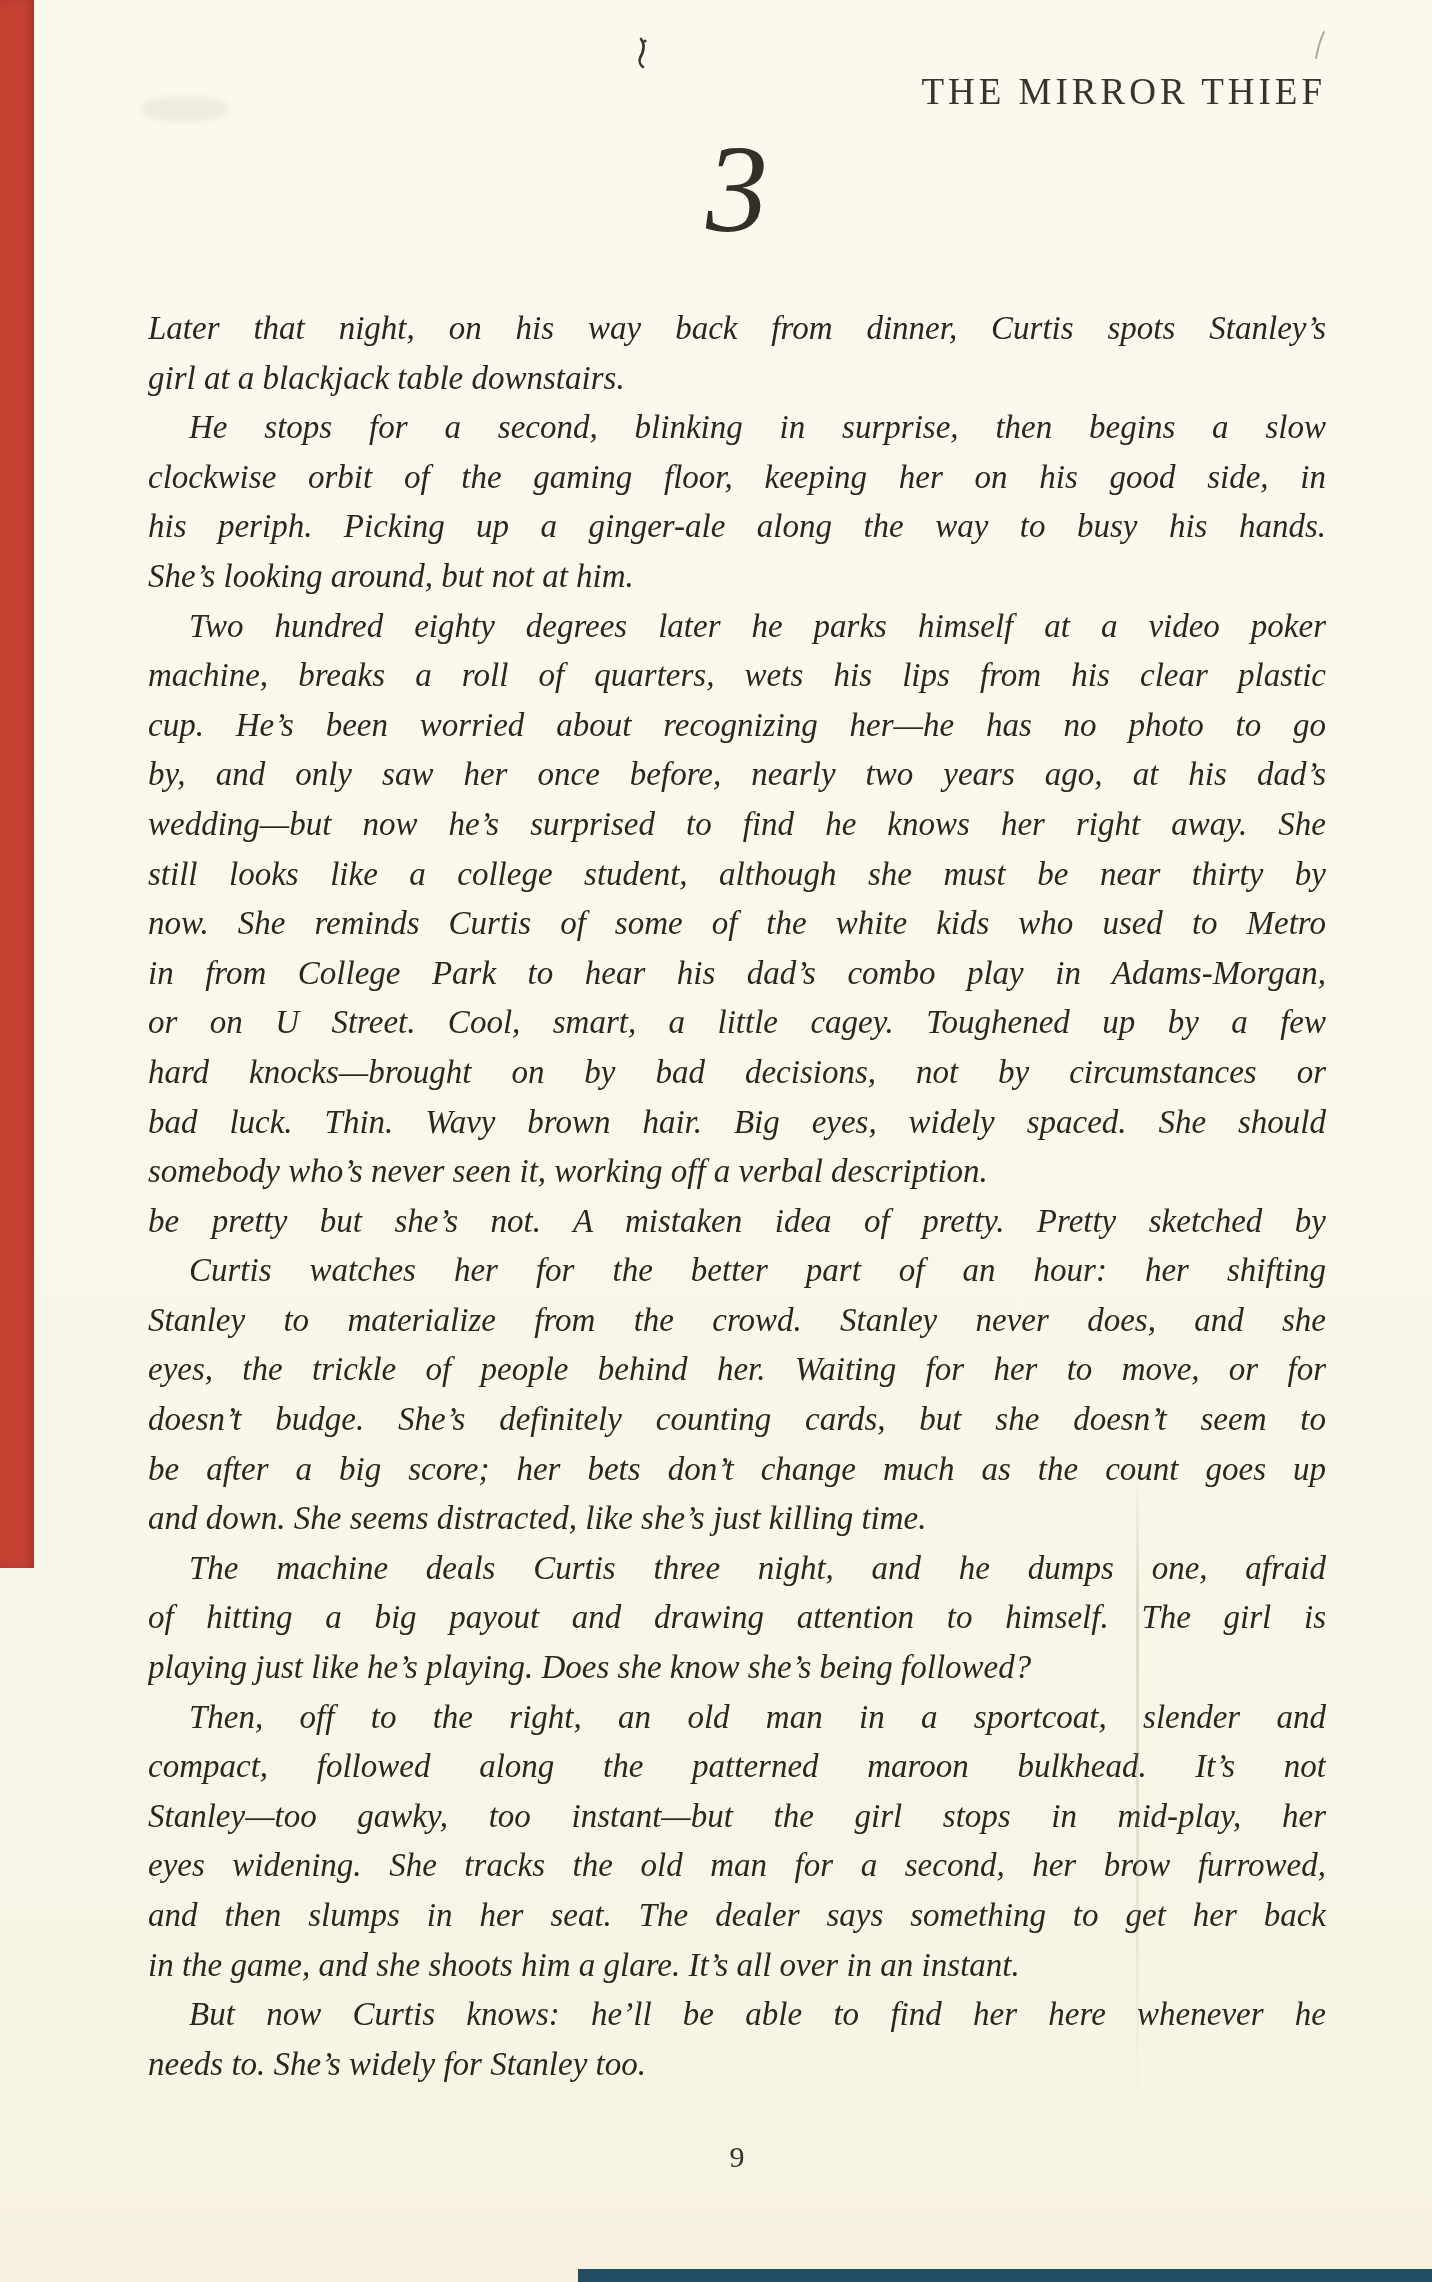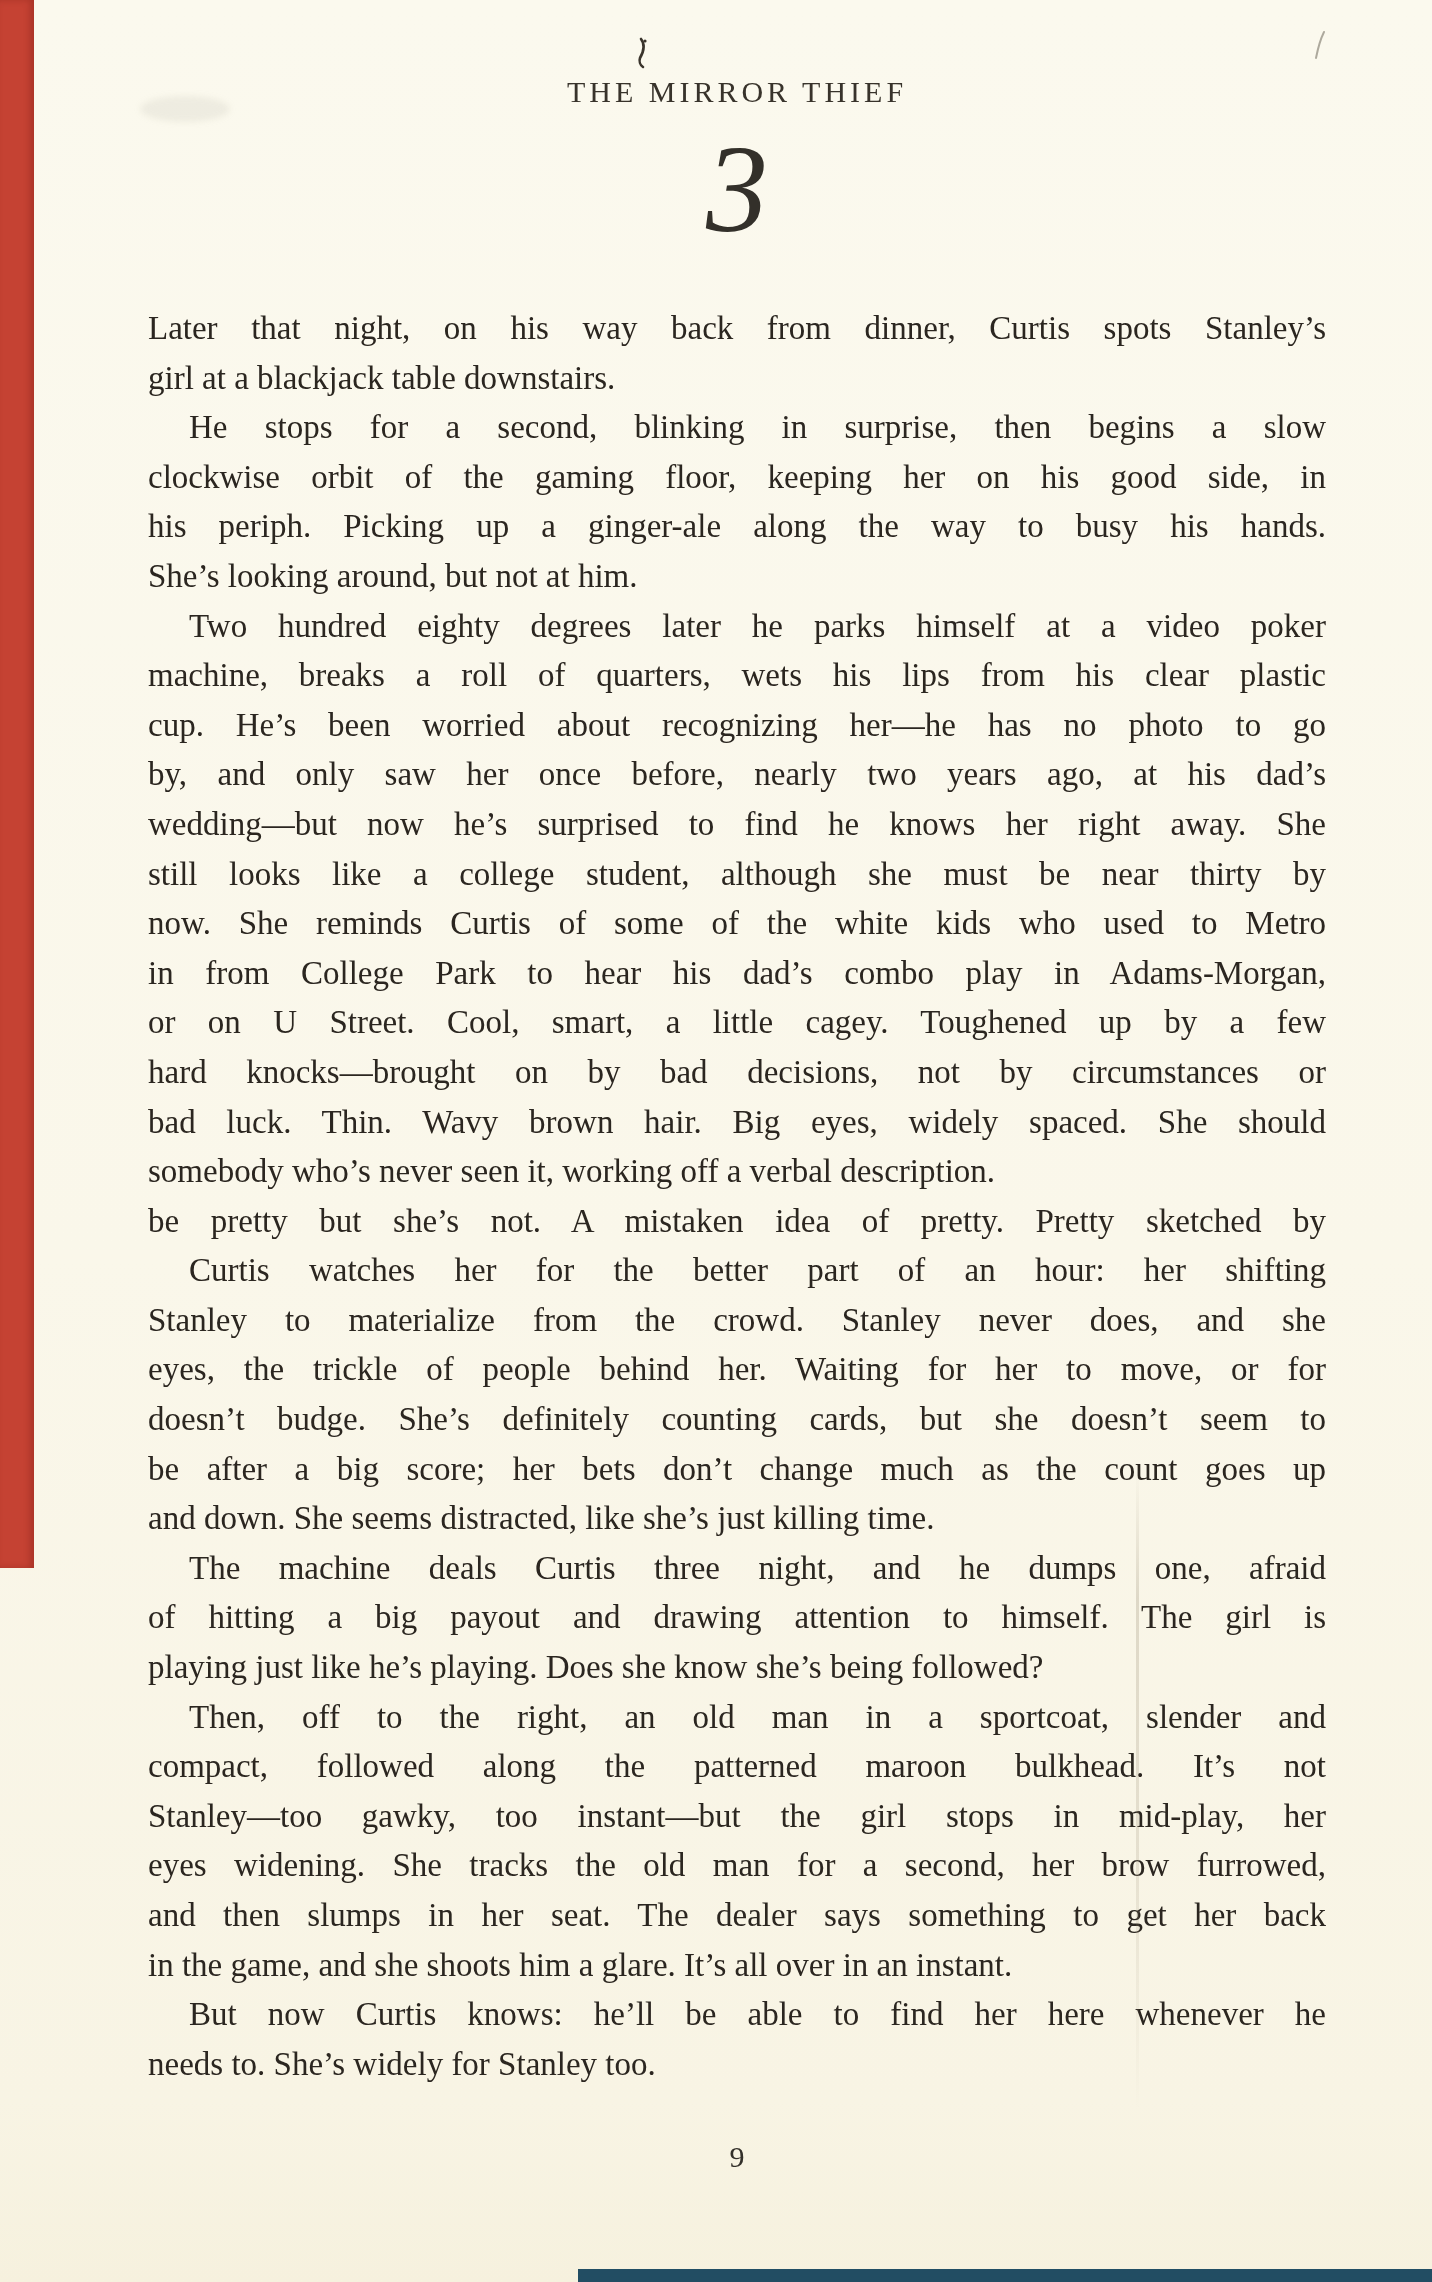--- a/index.html
+++ b/index.html
@@ -31,22 +31,22 @@
     right: 0;
     bottom: 0;
     height: 13px;
     background: #224d63;
   }
   .running-header {
     position: absolute;
     top: 74px;
     left: 148px;
     width: 1178px;
-    text-align: center;
-    font-size: 30px;
+    text-align: right;
+    font-size: 37px;
     line-height: 36px;
     letter-spacing: 4px;
     color: #38332b;
   }
   .chapter-number {
     position: absolute;
     top: 128px;
     left: 148px;
     width: 1178px;
     text-align: center;
@@ -62,20 +62,21 @@
     width: 1178px;
     font-size: 33px;
     line-height: 49.6px;
     color: #2b2620;
   }
   .line {
     text-align: justify;
     text-align-last: justify;
     overflow: hidden;
     white-space: nowrap;
+    font-style: italic;
   }
   .line { white-space: normal; }
   .line.last { text-align-last: left; }
   .line.indent { text-indent: 41px; }
   .page-number {
     position: absolute;
     top: 2140px;
     left: 148px;
     width: 1178px;
     text-align: center;

